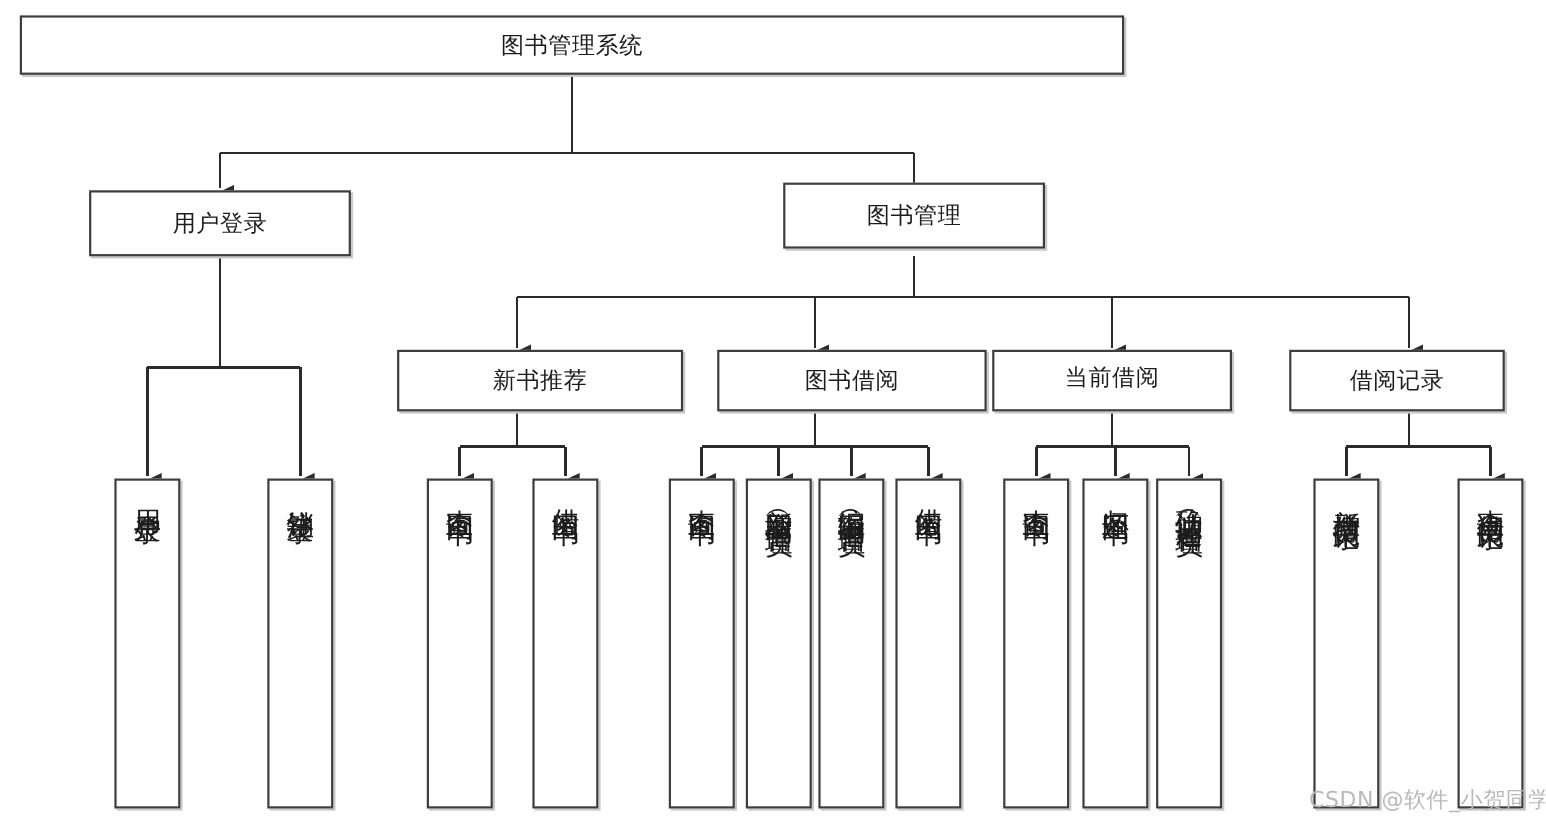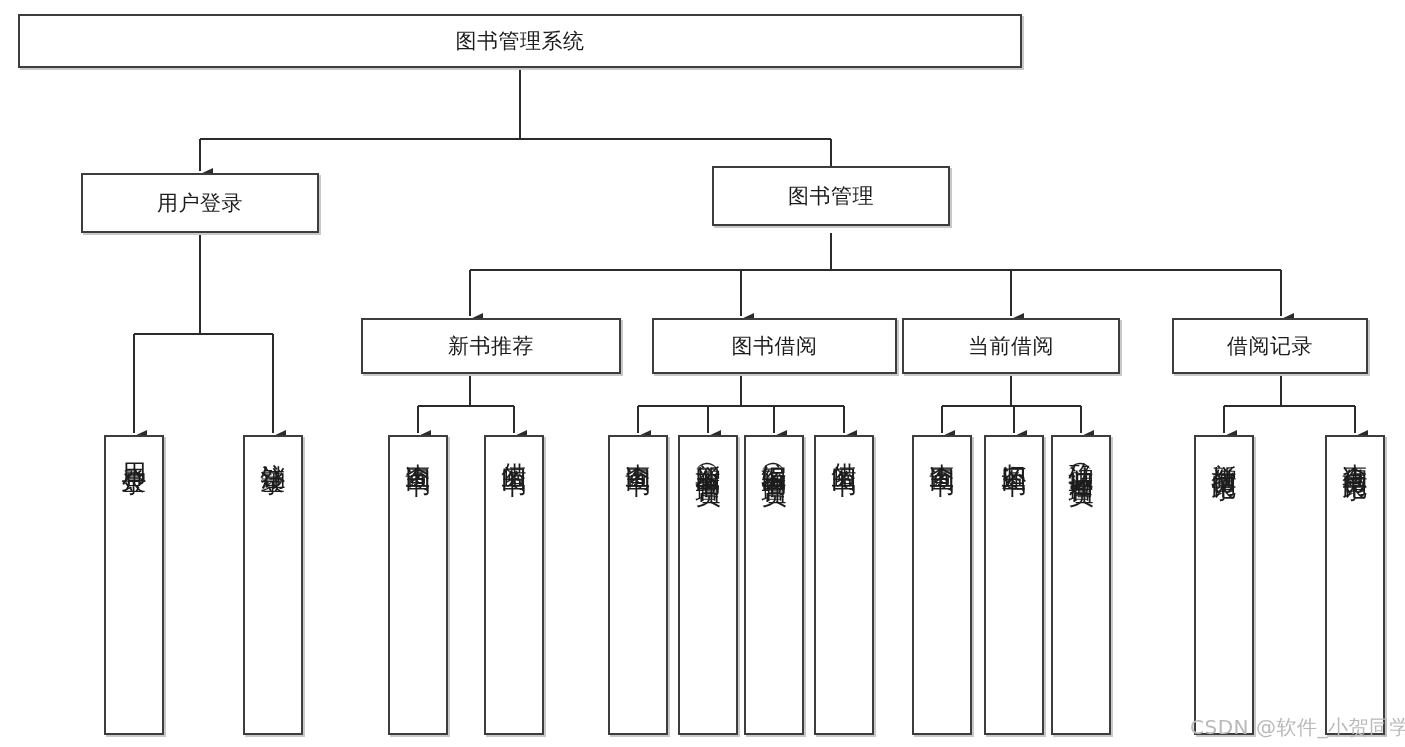--- a/index.html
+++ b/index.html
@@ -120,21 +120,21 @@
       </div>
       <div class="node horiz" style="left: 712px; top: 166px; width: 238px; height: 60px;">
         <span class="node-label">图书管理</span>
       </div>
       <div class="node horiz" style="left: 361px; top: 318px; width: 260px; height: 56px;">
         <span class="node-label">新书推荐</span>
       </div>
       <div class="node horiz" style="left: 632px; top: 318px; width: 245px; height: 56px; margin-left: 20px;">
         <span class="node-label">图书借阅</span>
       </div>
-      <div class="node horiz" style="left: 902px; top: 318px; width: 218px; height: 56px;">
+      <div class="node horiz" style="left: 902px; top: 318px; width: 218px; height: 56px; font-family: Liberation Mono, monospace;">
         <span class="node-label">当前借阅</span>
       </div>
       <div class="node horiz" style="left: 1172px; top: 318px; width: 196px; height: 56px;">
         <span class="node-label">借阅记录</span>
       </div>
       <div class="node vert" style="left: 104px; top: 435px; width: 60px; height: 300px;">
         <span class="node-label">用户登录</span>
       </div>
       <div class="node vert" style="left: 243px; top: 435px; width: 60px; height: 300px;">
         <span class="node-label">注销登录</span>

